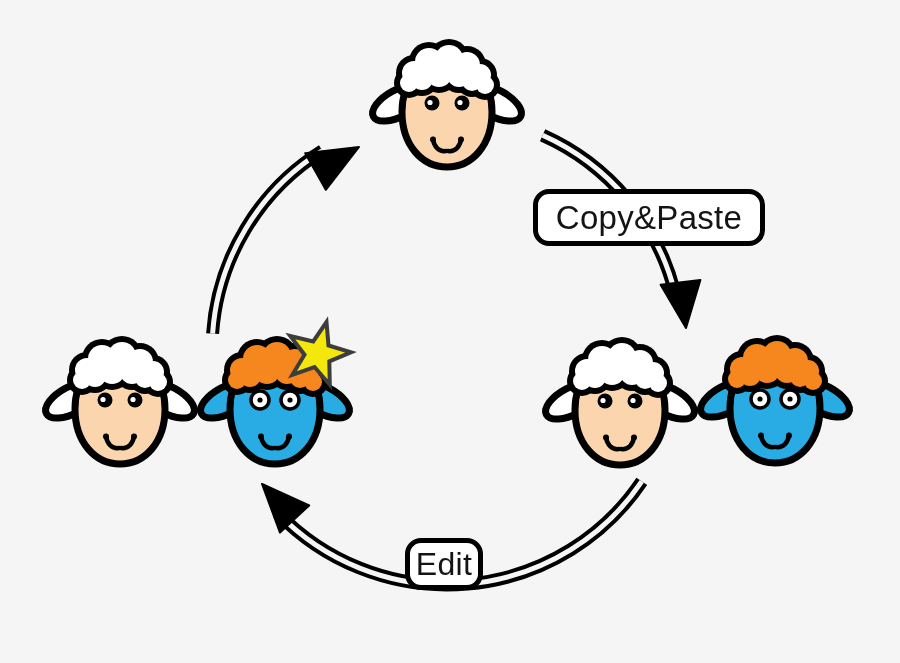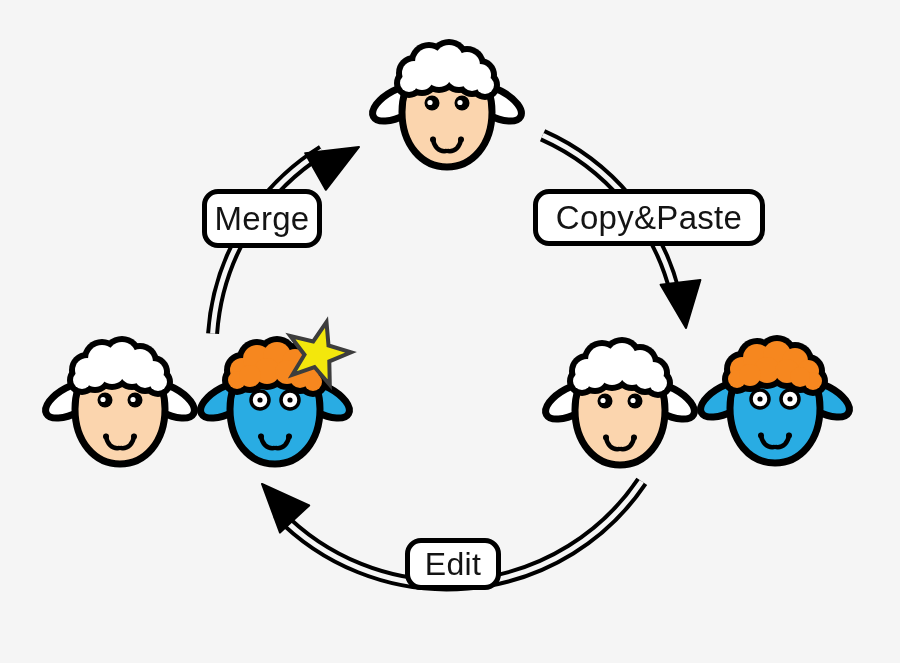--- a/index.html
+++ b/index.html
@@ -14,21 +14,21 @@
   .edge-inner{fill:none;stroke:var(--bg,#f5f5f5);stroke-width:5;}
   .arrowhead{fill:#000;stroke:#000;stroke-width:2;stroke-linejoin:round;}
   .lbl{
     position:absolute;z-index:2;box-sizing:border-box;
     display:flex;align-items:center;justify-content:center;
     background:#ffffff;border:5px solid #000;border-radius:16px;
     font-size:33px;color:#141414;letter-spacing:.3px;white-space:nowrap;
   }
   #lbl-merge{left:202px;top:189px;width:120px;height:59px;}
   #lbl-copy-paste{left:533px;top:189px;width:232px;height:57px;}
-  #lbl-edit{left:405px;top:538px;width:96px;height:52px;font-size:32px;}
+  #lbl-edit{left:405px;top:538px;width:78px;height:52px;font-size:32px;}
 </style>
 </head>
 <body>
 
 <div class="stage">
 
   <svg width="900" height="663" viewBox="0 0 900 663">
 
     <g>
       <path class="edge-outer" d="M 542.6 135.3 A 235 235 0 0 1 675 293.1"></path>
@@ -222,15 +222,14 @@
           <path d="M -14 32 C -13 40 -8 45 -1 44" fill="none" stroke="#000" stroke-width="4.5" stroke-linecap="round"></path>
           <path d="M 14 32 C 13 40 8 45 1 44" fill="none" stroke="#000" stroke-width="4.5" stroke-linecap="round"></path>
           <circle cx="-14" cy="32.5" r="3" fill="#000"></circle>
           <circle cx="14" cy="32.5" r="3" fill="#000"></circle>
         </g>
       </g>
   </svg>
 
   <div class="lbl" id="lbl-copy-paste">Copy&amp;Paste</div>
   <div class="lbl" id="lbl-edit">Edit</div>
-  <div class="lbl" id="lbl-merge">Merge</div>
 
 </div>
 
 </body></html>

